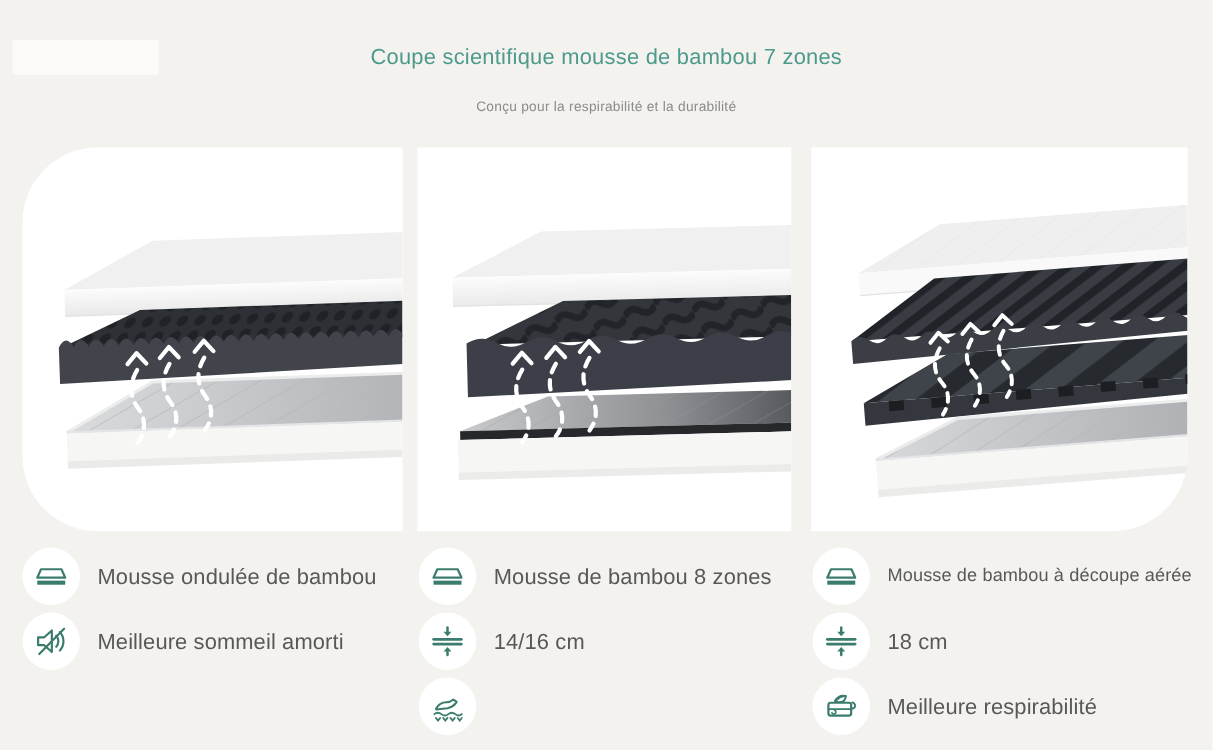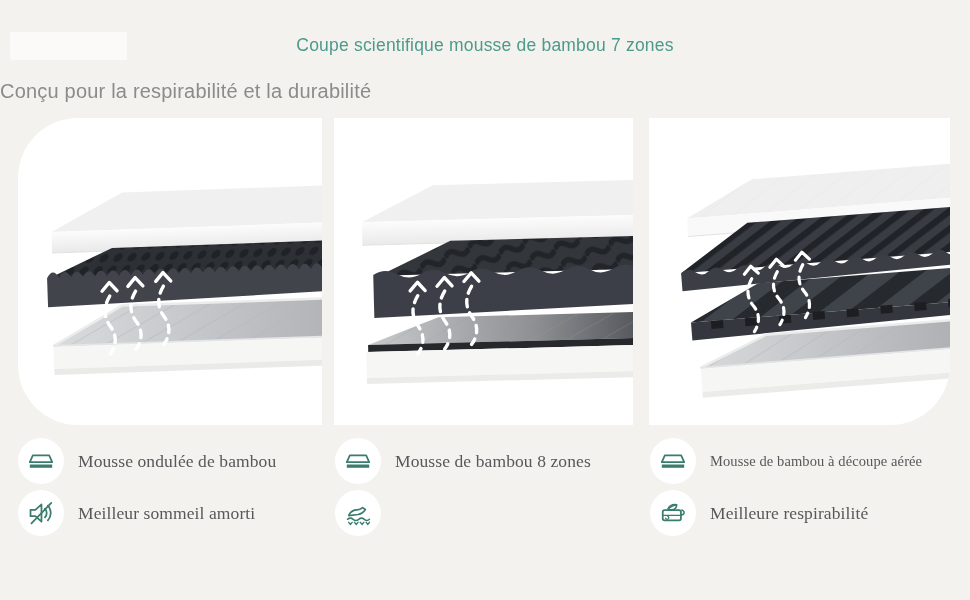--- a/index.html
+++ b/index.html
@@ -14,32 +14,32 @@
     position:absolute;left:10px;top:32px;width:117px;height:28px;
     background:rgba(255,255,255,.6);border-radius:2px;
   }
   .title{
     position:absolute;top:35px;left:0;width:100%;
     text-align:center;font-size:17.5px;letter-spacing:.2px;
     color:#4d9a8c;
   }
   .subtitle{
     position:absolute;top:80px;left:0;width:100%;
-    text-align:left;font-size:20px;letter-spacing:.2px;
+    text-align:center;font-size:11px;letter-spacing:.2px;
     color:#8b8b8b;
   }
   .card{
     position:absolute;top:118px;height:307px;background:#ffffff;overflow:hidden;
   }
   .card.c1{left:18px;width:304px;border-radius:60px 0 0 60px;}
   .card.c2{left:334px;width:299px;}
   .card.c3{left:649px;width:301px;border-radius:0 0 60px 0;}
   .card svg{position:absolute;left:0;top:0;width:100%;height:100%;display:block;}
   .features{
-    position:absolute;top:438px;width:312px;font-family:Liberation Serif, serif;
+    position:absolute;top:438px;width:312px;
   }
   .features.f1{left:18px;}
   .features.f2{left:335px;}
   .features.f3{left:650px;}
   .feature-row{
     display:flex;align-items:center;height:46px;margin-bottom:6px;
   }
   .icon-circle{
     flex:0 0 46px;width:46px;height:46px;border-radius:50%;
     background:#ffffff;display:flex;align-items:center;justify-content:center;
@@ -242,33 +242,46 @@
     </div>
     <div class="feature-row">
       <span class="icon-circle">
         <svg viewBox="0 0 24 24" class="ic">
           <path d="M3,9.3 H7.2 L12.4,4.6 V19.4 L7.2,14.7 H3 Z" stroke-width="1.5" stroke-linejoin="round"></path>
           <path d="M15.4,8.2 a5.6,5.6 0 0 1 0,7.6" stroke-width="1.5"></path>
           <path d="M17.9,5.7 a9.3,9.3 0 0 1 0,12.6" stroke-width="1.5"></path>
           <line x1="20.8" y1="3.4" x2="3.8" y2="20.8" stroke-width="1.5"></line>
         </svg>
       </span>
-      <span class="feature-label">Meilleur sommeil amorti</span>
+      <span class="feature-label">Meilleure sommeil amorti</span>
     </div>
   </div>
 
   <div class="features f2">
     <div class="feature-row">
       <span class="icon-circle">
         <svg viewBox="0 0 24 24" class="ic">
           <path d="M5,7.2 H19 L21.6,13 H2.4 Z" stroke-width="1.5" stroke-linejoin="round"></path>
           <rect x="2.4" y="15" width="19.2" height="2.8" fill="#3a7c6d" stroke="none"></rect>
         </svg>
       </span>
       <span class="feature-label">Mousse de bambou 8 zones</span>
+    </div>
+    <div class="feature-row">
+      <span class="icon-circle">
+        <svg viewBox="0 0 24 24" class="ic">
+          <line x1="2.5" y1="10.7" x2="21.5" y2="10.7" stroke-width="1.9"></line>
+          <line x1="2.5" y1="13.9" x2="21.5" y2="13.9" stroke-width="1.9"></line>
+          <line x1="12" y1="2.6" x2="12" y2="5.6" stroke-width="1.7"></line>
+          <path d="M9.3,5.4 L12,8.5 L14.7,5.4 Z" fill="#3a7c6d" stroke="none"></path>
+          <line x1="12" y1="21.4" x2="12" y2="18.6" stroke-width="1.7"></line>
+          <path d="M9.3,19 L12,16 L14.7,19 Z" fill="#3a7c6d" stroke="none"></path>
+        </svg>
+      </span>
+      <span class="feature-label">14/16 cm</span>
     </div>
     <div class="feature-row">
       <span class="icon-circle">
         <svg viewBox="0 0 24 24" class="ic">
           <path d="M4.2,13.6 c1.6,-2.8 4.2,-4.3 7,-4.3 c1.9,0 3.4,-0.7 4.8,-1.9 l2.3,1.6 c-1.4,2.3 -3.6,3.8 -6.3,4.3 l-7.8,0.9 Z" stroke-width="1.4" stroke-linejoin="round"></path>
           <path d="M3,17.4 q2.4,-2 4.8,0 t4.8,0 t4.8,0 t4.4,0" stroke-width="1.3"></path>
           <path d="M4,20 l1.5,1.8 l1.5,-1.8 M9,20 l1.5,1.8 l1.5,-1.8 M14,20 l1.5,1.8 l1.5,-1.8 M19,20 l1.4,1.8 l1.4,-1.8" stroke-width="1.2"></path>
         </svg>
       </span>
     </div>
@@ -276,20 +289,33 @@
 
   <div class="features f3">
     <div class="feature-row">
       <span class="icon-circle">
         <svg viewBox="0 0 24 24" class="ic">
           <path d="M5,7.2 H19 L21.6,13 H2.4 Z" stroke-width="1.5" stroke-linejoin="round"></path>
           <rect x="2.4" y="15" width="19.2" height="2.8" fill="#3a7c6d" stroke="none"></rect>
         </svg>
       </span>
       <span class="feature-label small">Mousse de bambou à découpe aérée</span>
+    </div>
+    <div class="feature-row">
+      <span class="icon-circle">
+        <svg viewBox="0 0 24 24" class="ic">
+          <line x1="2.5" y1="10.7" x2="21.5" y2="10.7" stroke-width="1.9"></line>
+          <line x1="2.5" y1="13.9" x2="21.5" y2="13.9" stroke-width="1.9"></line>
+          <line x1="12" y1="2.6" x2="12" y2="5.6" stroke-width="1.7"></line>
+          <path d="M9.3,5.4 L12,8.5 L14.7,5.4 Z" fill="#3a7c6d" stroke="none"></path>
+          <line x1="12" y1="21.4" x2="12" y2="18.6" stroke-width="1.7"></line>
+          <path d="M9.3,19 L12,16 L14.7,19 Z" fill="#3a7c6d" stroke="none"></path>
+        </svg>
+      </span>
+      <span class="feature-label">18 cm</span>
     </div>
     <div class="feature-row">
       <span class="icon-circle">
         <svg viewBox="0 0 24 24" class="ic">
           <rect x="3.2" y="9.6" width="15.6" height="8.8" rx="1.6" stroke-width="1.5"></rect>
           <line x1="3.2" y1="14" x2="18.8" y2="14" stroke-width="1.2"></line>
           <path d="M7.6,8.4 q2.6,-4.4 7.6,-3.4 q-0.4,4.4 -5,4.2 q-1.6,-0.1 -2.6,-0.8 Z" stroke-width="1.3" stroke-linejoin="round"></path>
           <path d="M8.6,8 q3,-2.6 5.6,-2.8" stroke-width="1"></path>
           <path d="M19.6,9.4 q2.6,1.2 1.7,3.1 q-0.7,1.5 -2.3,0.9" stroke-width="1.3"></path>
           <path d="M5.6,16.4 a1.4,1.4 0 1 0 1.9,-1.7" stroke-width="1.1"></path>

